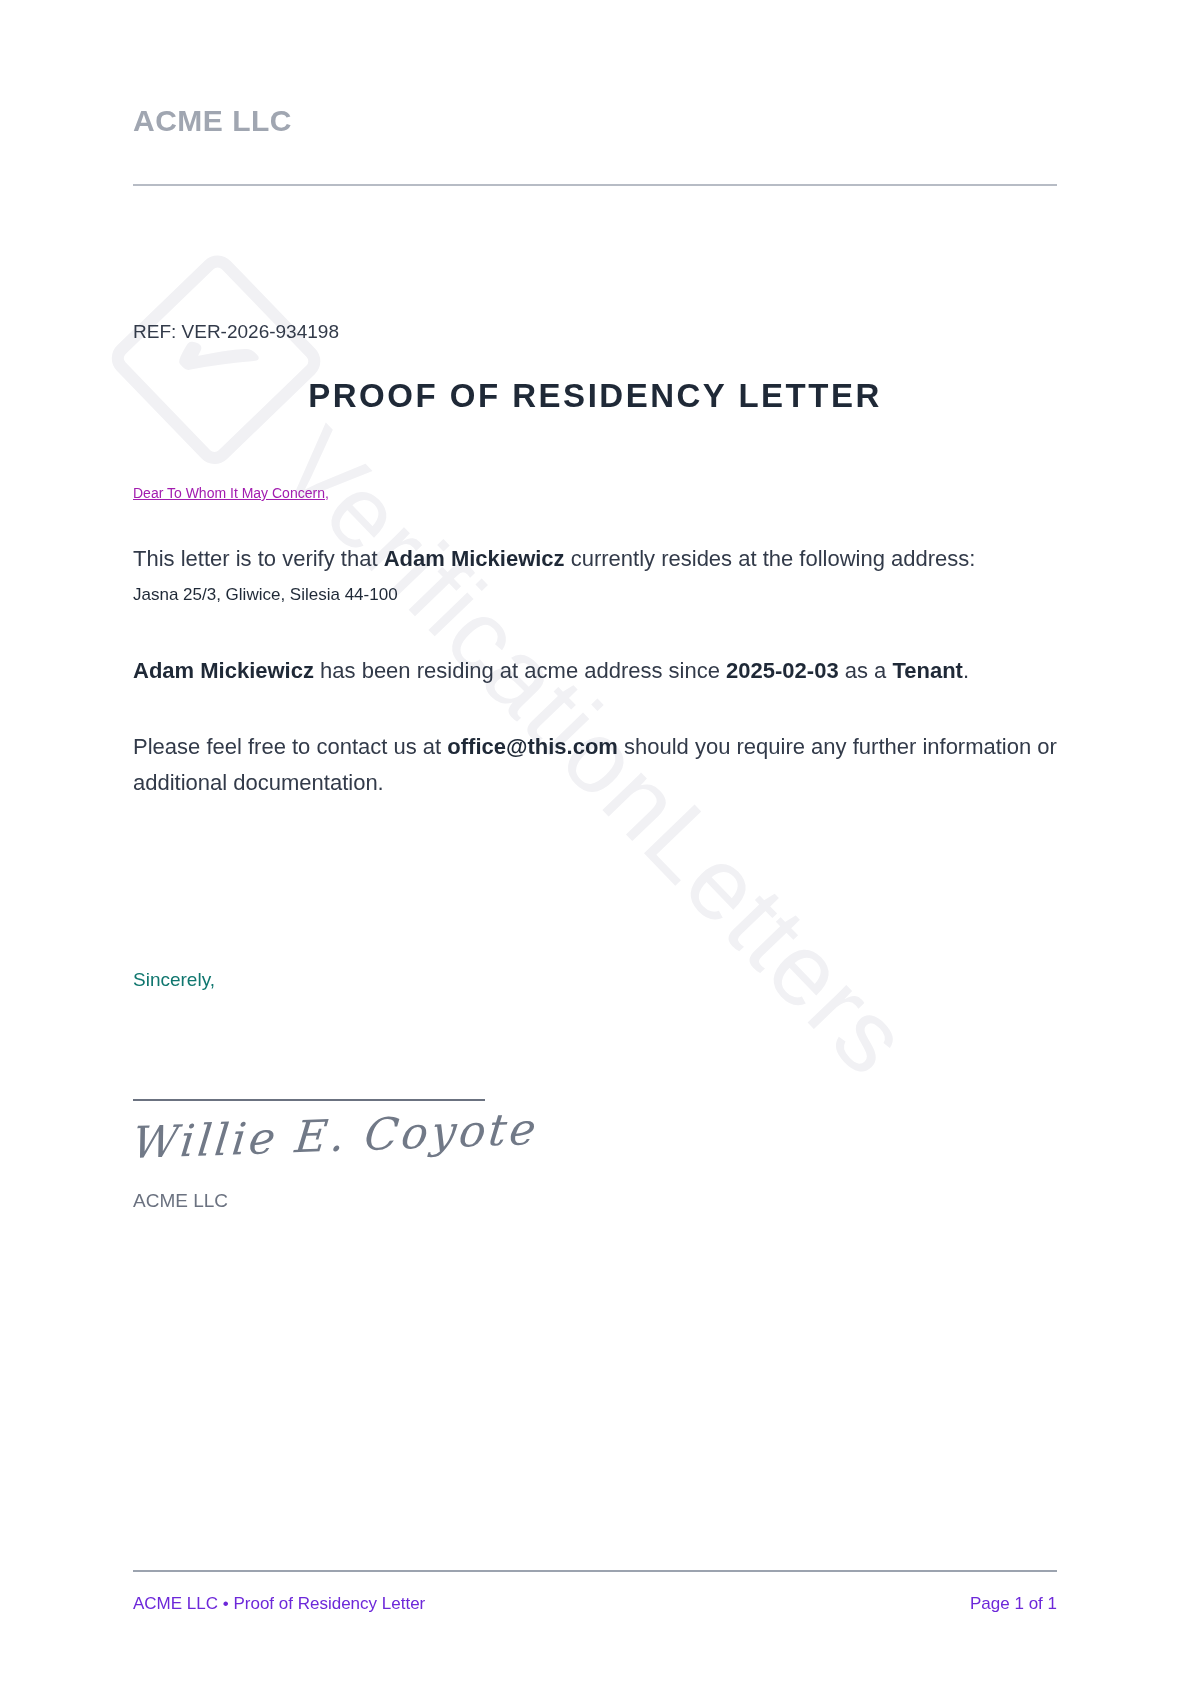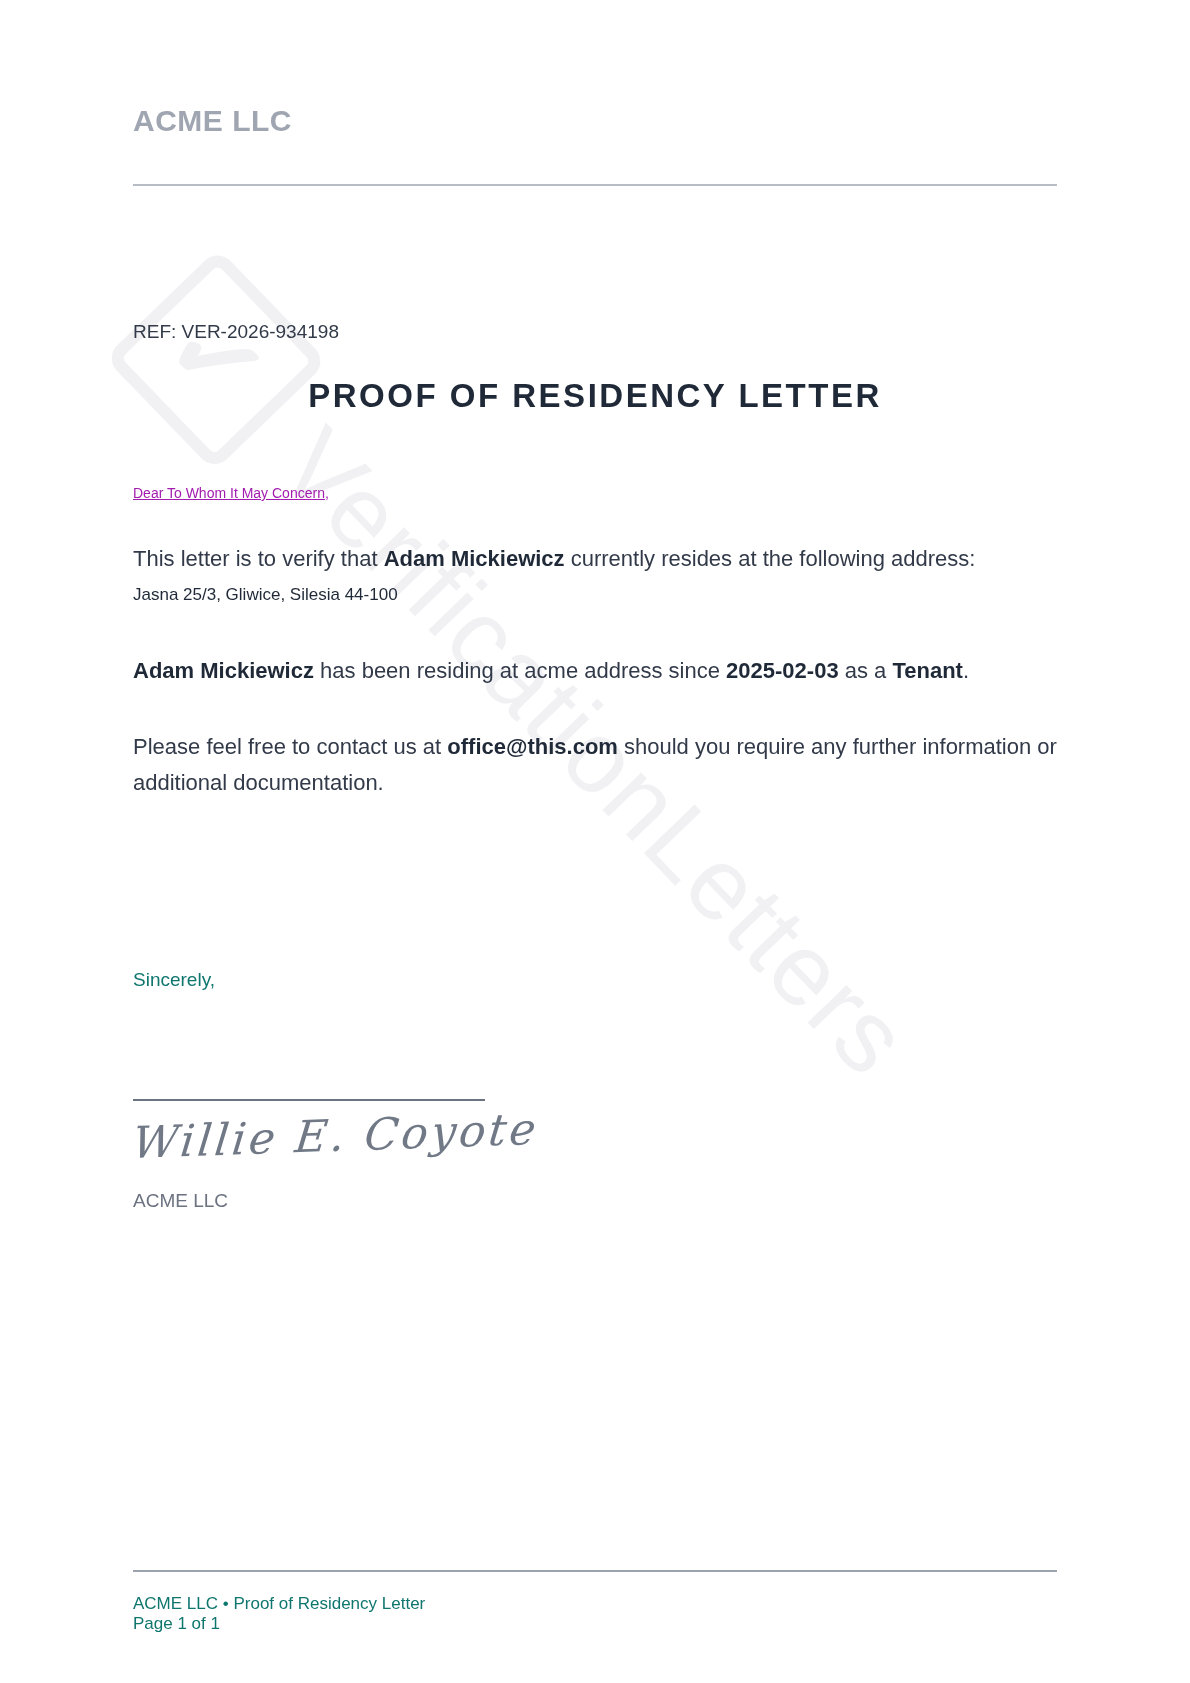--- a/index.html
+++ b/index.html
@@ -142,22 +142,21 @@
   }
   .footer-rule {
     border: none;
     border-top: 2px solid #9ca3af;
   }
   .footer-row {
     margin-top: 22px;
     display: flex;
     justify-content: space-between;
     font-size: 17px;
-    color: #0f766e;
-    flex-direction: column;
+    color: #6d28d9;
   }
 </style>
 </head>
 <body>
 
 <div class="page">
 
   <div class="watermark">
     <div class="wm-badge">
       <span>✓</span>

